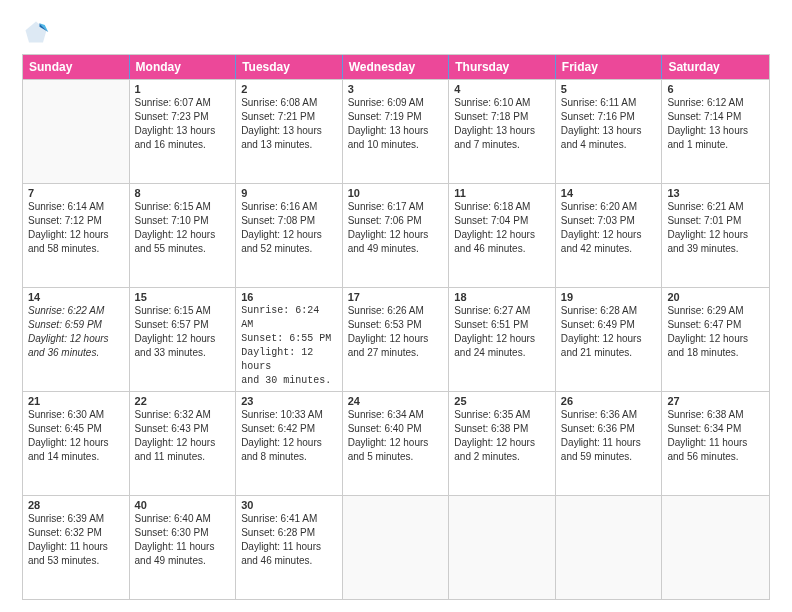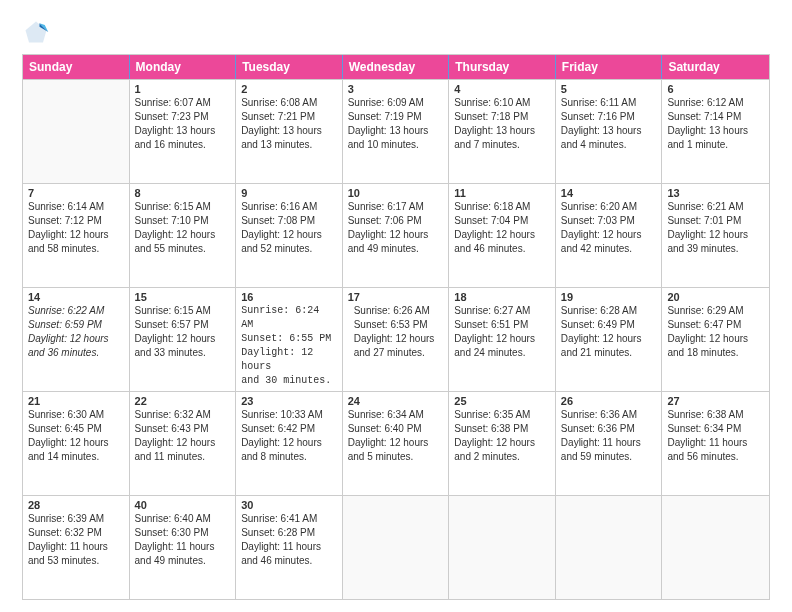--- a/index.html
+++ b/index.html
@@ -262,21 +262,21 @@
           </div>
           <div class="cal-cell">
             <span class="day-num">16</span>
             <div class="day-info" style="white-space: pre-line; font-family: Liberation Mono, monospace;">Sunrise: 6:24 AM
 Sunset: 6:55 PM
 Daylight: 12 hours
 and 30 minutes.</div>
           </div>
           <div class="cal-cell">
             <span class="day-num">17</span>
-            <div class="day-info" style="white-space: pre-line; margin-left: 6px;">Sunrise: 6:26 AM
+            <div class="day-info" style="white-space: pre-line;">Sunrise: 6:26 AM
 Sunset: 6:53 PM
 Daylight: 12 hours
 and 27 minutes.</div>
           </div>
           <div class="cal-cell">
             <span class="day-num">18</span>
             <div class="day-info" style="white-space: pre-line;">Sunrise: 6:27 AM
 Sunset: 6:51 PM
 Daylight: 12 hours
 and 24 minutes.</div>

